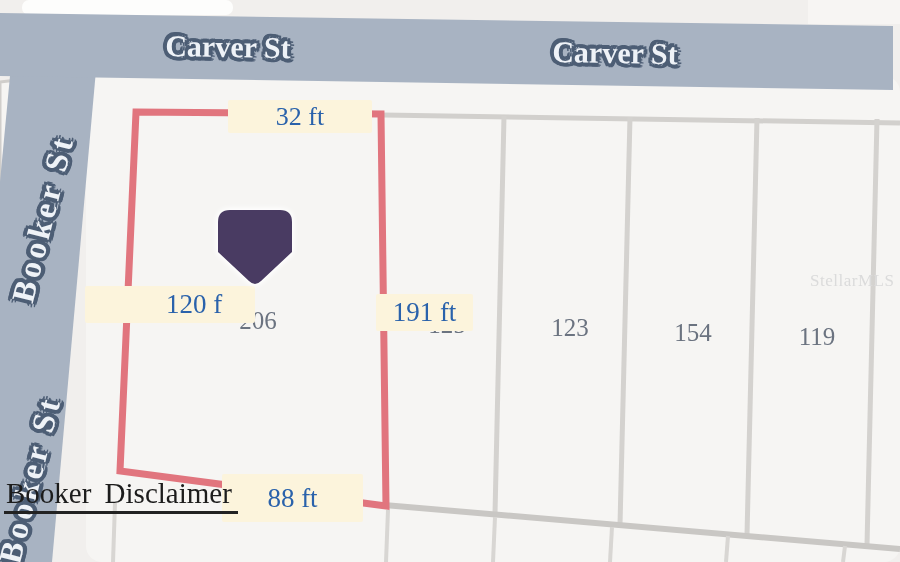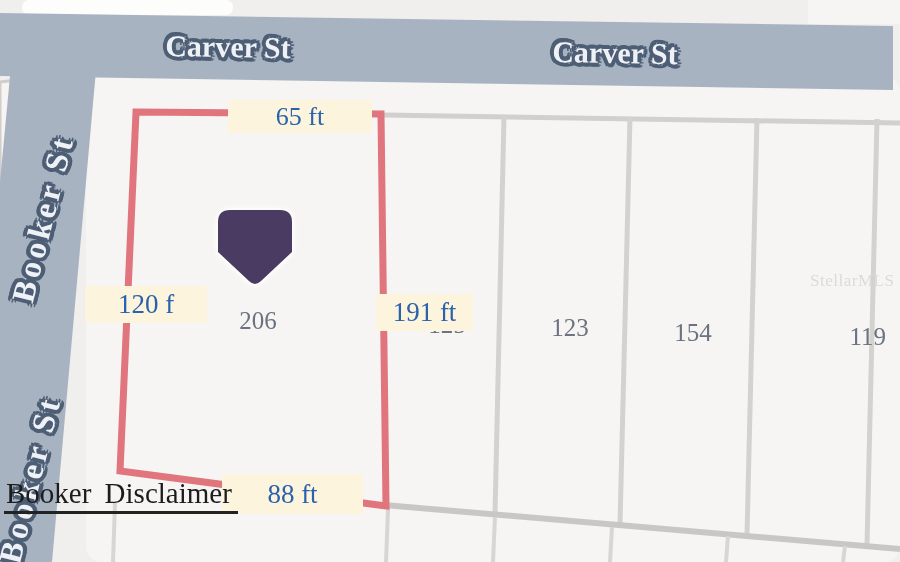--- a/index.html
+++ b/index.html
@@ -86,26 +86,26 @@
 
   <div class="abs street-label carver" style="left:118px;top:30px;">Carver St</div>
   <div class="abs street-label carver" style="left:505px;top:36px;">Carver St</div>
   <div class="abs street-label booker" style="left:-67px;top:200px;">Booker St</div>
   <div class="abs street-label booker" style="left:-80px;top:461px;">Booker St</div>
 
   <div class="abs parcel-num" style="left:231px;top:307px;">206</div>
   <div class="abs parcel-num" style="left:420px;top:311px;">125</div>
   <div class="abs parcel-num" style="left:543px;top:314px;">123</div>
   <div class="abs parcel-num" style="left:666px;top:319px;">154</div>
-  <div class="abs parcel-num" style="left:832px;top:323px;text-align:right;">119</div>
+  <div class="abs parcel-num" style="left:790px;top:323px;">119</div>
 
-  <div class="abs dim-label" style="left:228px;top:100px;width:144px;height:33px;font-size:26px;">65 ft</div>
-  <div class="abs dim-label" style="left:85px;top:286px;width:122px;height:37px;">120 f</div>
+  <div class="abs dim-label" style="left:228px;top:100px;width:144px;height:33px;font-size:26px;">32 ft</div>
+  <div class="abs dim-label" style="left:85px;top:286px;width:122px;height:37px;padding-left:48px;">120 f</div>
   <div class="abs dim-label" style="left:376px;top:294px;width:97px;height:37px;">191 ft</div>
-  <div class="abs dim-label" style="left:222px;top:474px;width:141px;height:40px;">88 ft</div>
+  <div class="abs dim-label" style="left:222px;top:474px;width:141px;height:48px;">88 ft</div>
 
   <svg id="marker-svg" class="abs" width="90" height="100" viewBox="0 0 90 100" style="left:210px;top:202px;">
     <path d="M 20 8 H 70 Q 82 8 82 20 V 50 L 51 79 Q 45 85 39 79 L 8 50 V 20 Q 8 8 20 8 Z" style="fill:var(--marker-purple,#493b62)"></path>
   </svg>
 
   <div id="watermark" class="abs" style="left:810px;top:271px;">StellarMLS</div>
 
   <a id="disclaimer" class="abs" style="left:4px;top:477px;" href="#">Booker Disclaimer</a>
 
 </div>

